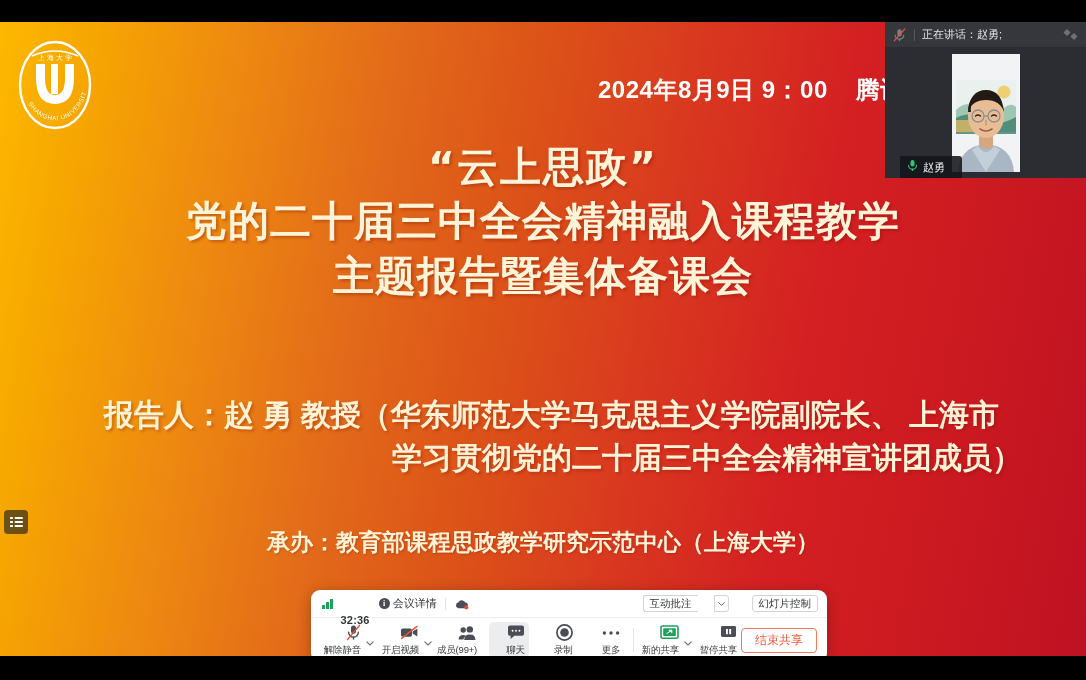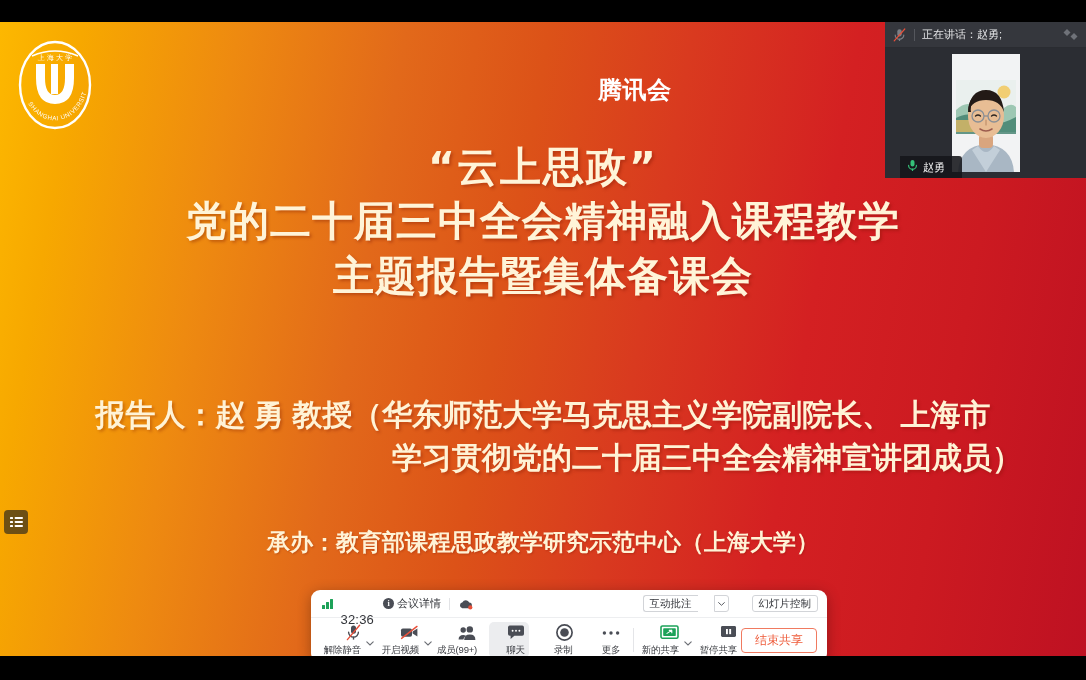--- a/index.html
+++ b/index.html
@@ -103,21 +103,21 @@
   #speaker-block {
     position: absolute;
     left: 56px; right: 56px;
     top: 372px;
     color: #FFF3D6;
     font-weight: 700;
     font-size: 30px;
     line-height: 1.42;
     text-shadow: 2px 2px 3px rgba(120,20,0,.30);
   }
-  #speaker-l1 { text-align: center; white-space: nowrap; }
+  #speaker-l1 { text-align: left; white-space: nowrap; margin-left: 48px; }
   #speaker-l2 { text-align: right; white-space: nowrap; padding-right: 8px; }
 
   
   #org-block {
     position: absolute;
     left: 0; right: 0;
     top: 505px;
     text-align: center;
     color: #FFF3D6;
     font-weight: 700;
@@ -157,21 +157,21 @@
     border-bottom: 1px solid #EDEEF0;
   }
   .tb-signal {
     display: inline-flex; align-items: flex-end; gap: 1.5px;
     height: 11px; margin-right: 8px;
   }
   .tb-signal i { display:block; width:2.5px; background:#1DA259; border-radius:.5px; }
   .tb-signal i:nth-child(1){height:4px}
   .tb-signal i:nth-child(2){height:7px}
   .tb-signal i:nth-child(3){height:10px}
-  #tb-timer { font-size: 13px; font-weight: 400; color:#33353A; margin-right: 9px; letter-spacing:.2px;margin-top:32px;}
+  #tb-timer { font-size: 11px; font-weight: 700; color:#33353A; margin-right: 9px; letter-spacing:.2px;margin-top:32px;}
   .tb-info-group { display:flex; align-items:center; gap:3px; }
   .info-circle {
     width:11px;height:11px;border-radius:50%;background:#4A4D55;color:#fff;
     font-size:8px;font-weight:700;display:flex;align-items:center;justify-content:center;
     font-family:"Liberation Serif",serif;
   }
   #tb-detail { font-size: 11px; color:#33353A; }
   .tb-divider { width:1px;height:12px;background:#E2E3E6;margin:0 8px; }
   .cloud-icon { position: relative; width: 15px; height: 12px; }
   #toolbar-top-right { margin-left:auto; display:flex; align-items:center; gap:16px; }
@@ -281,20 +281,21 @@
           <text x="41" y="22" font-size="7" fill="#fff" text-anchor="middle" font-family="DejaVu Serif, serif">上 海 大 学</text>
           <path id="sealarc" d="M10 56 a33 40 0 0 0 62 0" fill="none"></path>
           <text font-size="6.2" fill="#fff" letter-spacing="0.6" font-family="Liberation Sans, sans-serif">
             <textPath href="#sealarc" startOffset="12%">SHANGHAI UNIVERSITY</textPath>
           </text>
         </svg>
       </div>
     </div>
 
     <div id="datetime-line">
+      <span>2024年8月9日 9：00</span>
       <span>腾讯会</span>
     </div>
 
     <div id="title-block">
       <div class="title-line" id="title-1">“云上思政”</div>
       <div class="title-line" id="title-2">党的二十届三中全会精神融入课程教学</div>
       <div class="title-line" id="title-3">主题报告暨集体备课会</div>
     </div>
 
     <div id="speaker-block">

